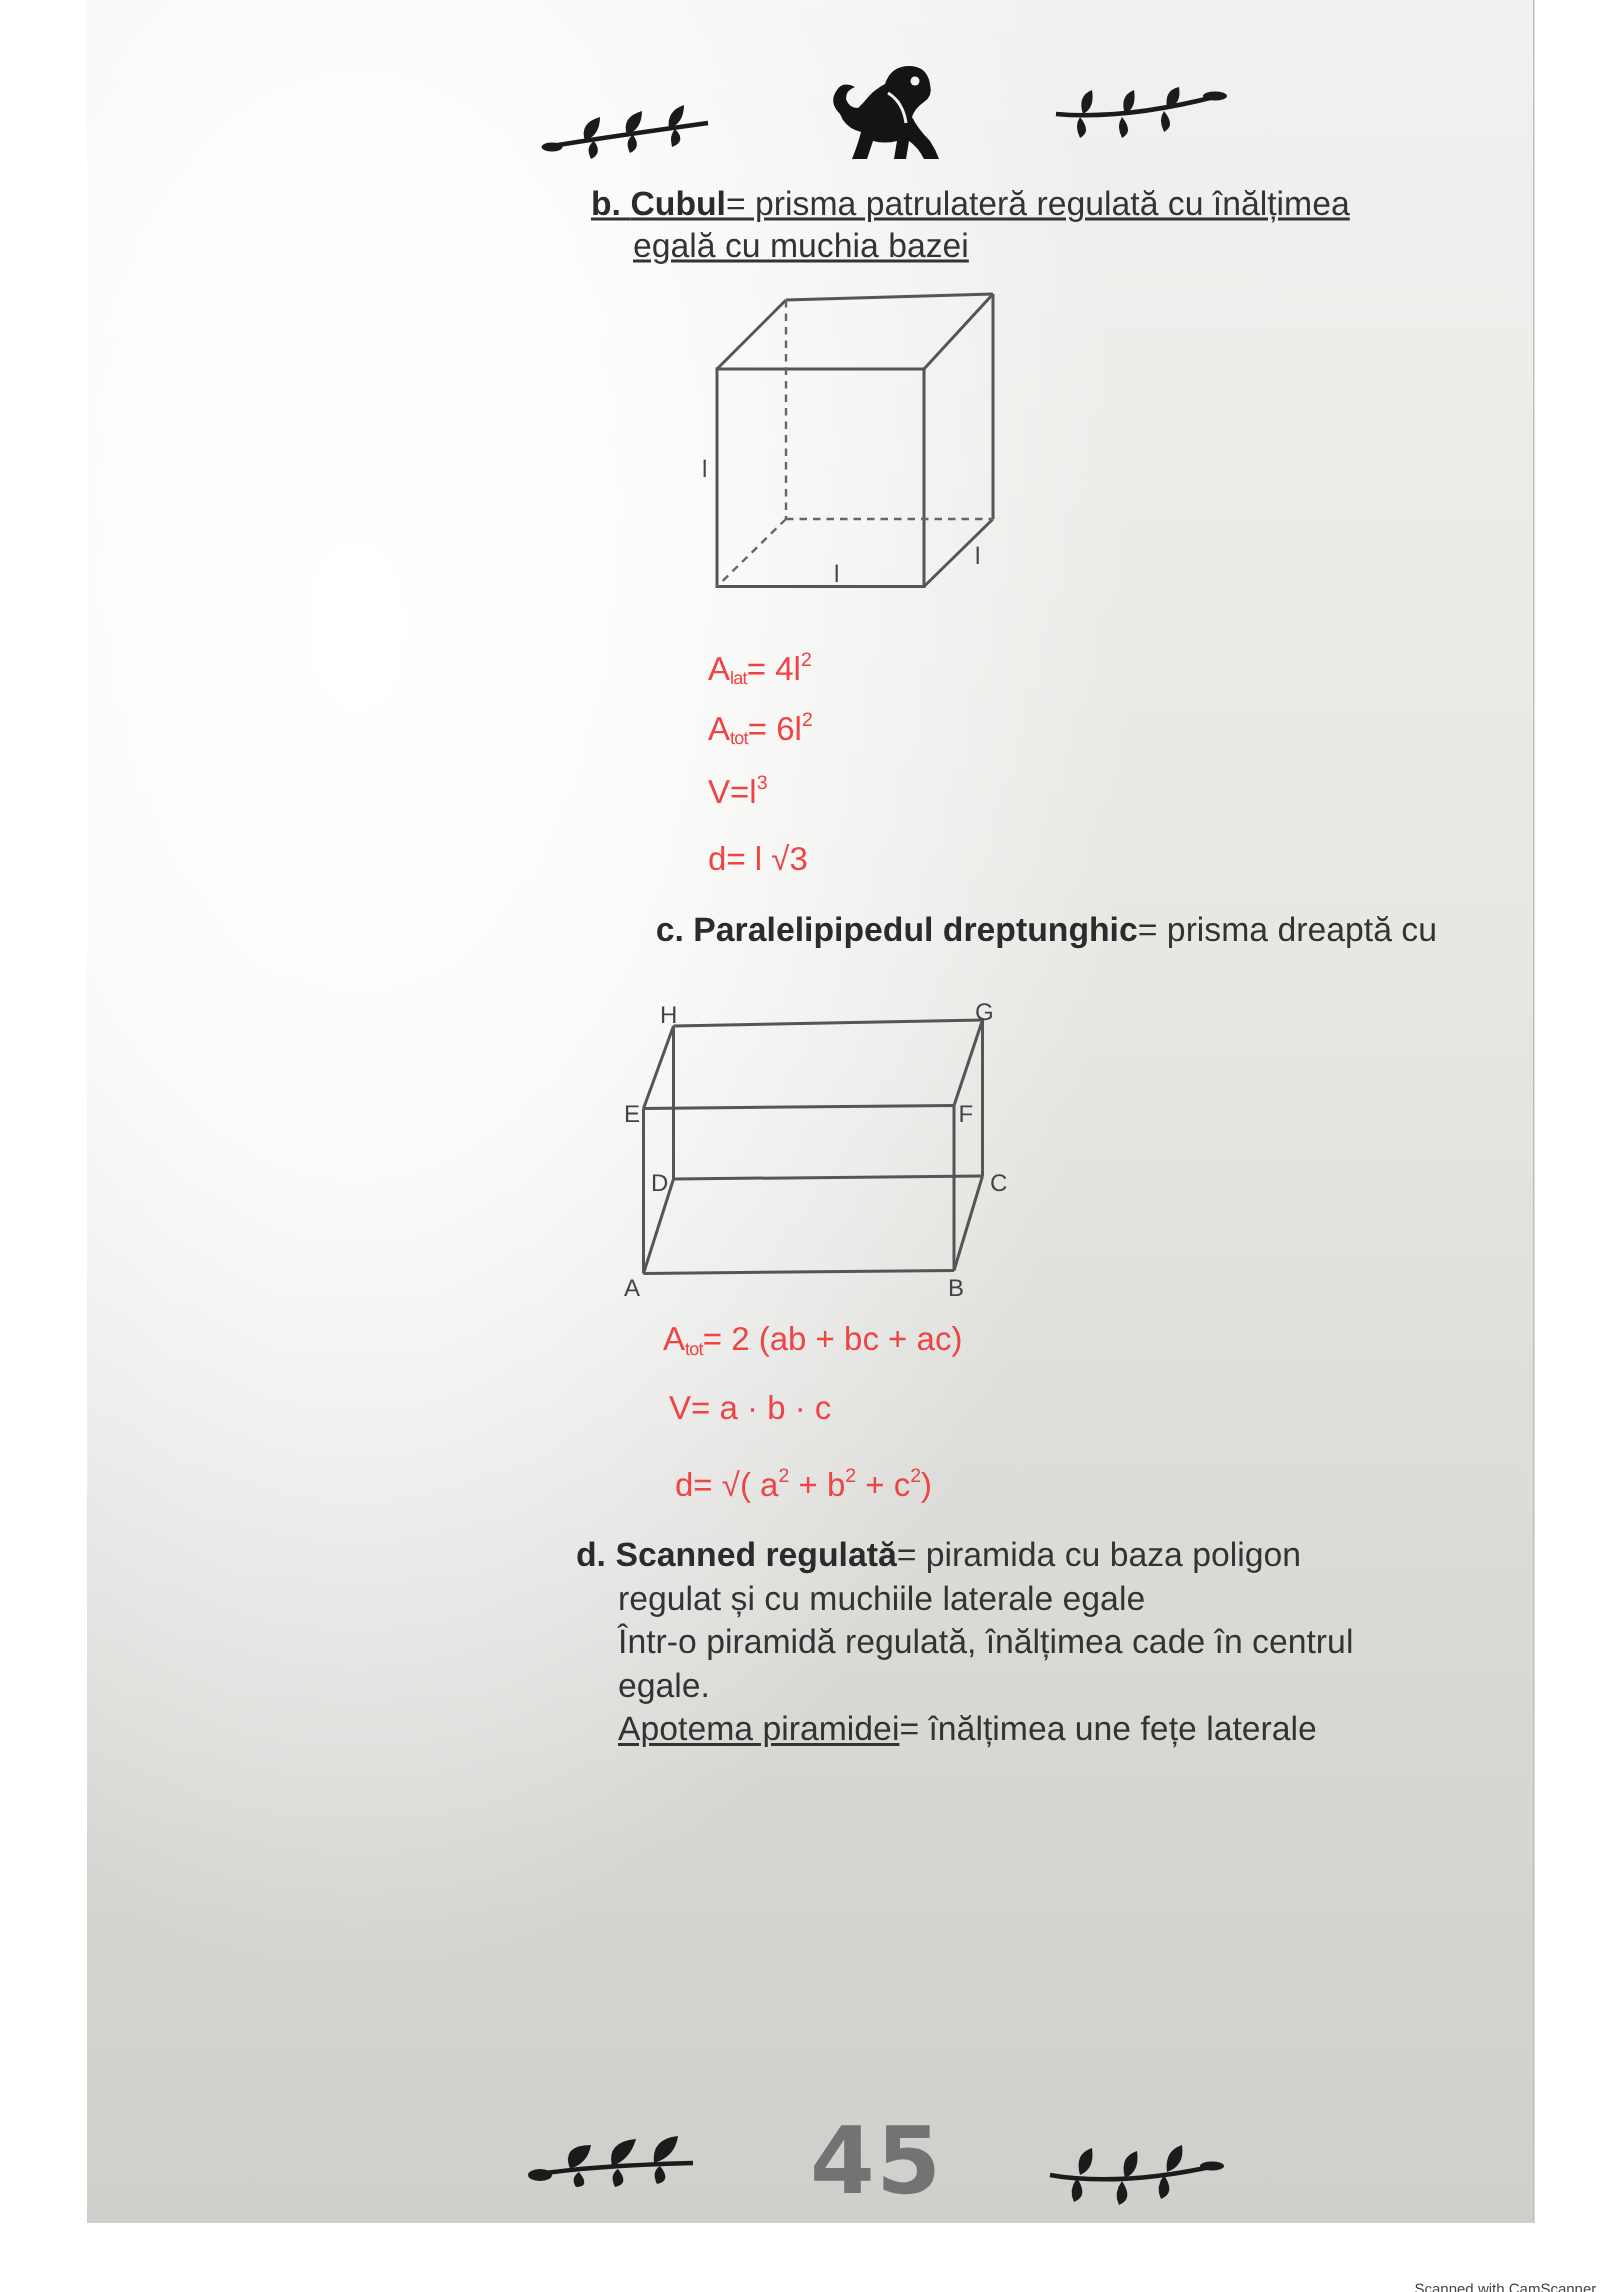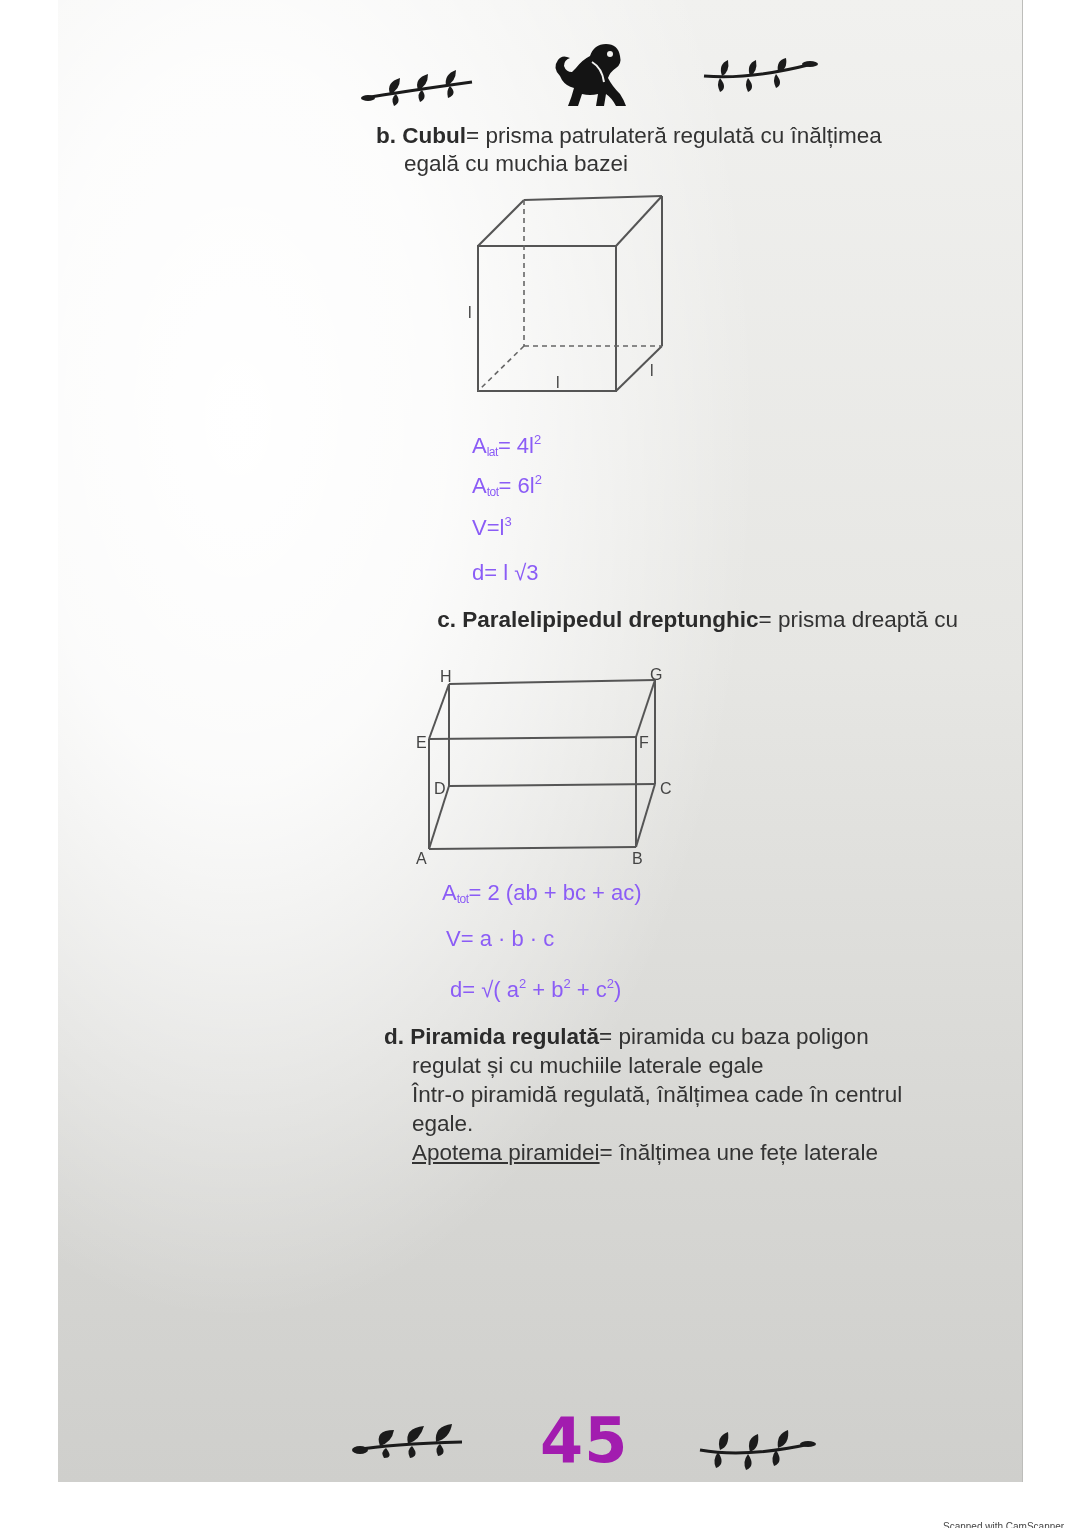--- a/index.html
+++ b/index.html
@@ -16,30 +16,30 @@
         linear-gradient(180deg, #f1f1ef 0%, #e6e6e3 45%, #d6d6d3 80%, #cfcfcc 100%);
       border-right: 1px solid #bdbdba;
     }
     .ornament { position: absolute; }
     .ornament svg { display: block; }
     .lion { position: absolute; left: 546px; top: 38px; width: 84px; height: 72px; }
     .text-block { position: absolute; font-size: 22.5px; line-height: 28px; color: #333; }
     .text-block .lbl { font-weight: bold; color: #2b2b2b; }
     .text-block b { font-weight: bold; color: #2b2b2b; }
     .indent { padding-left: 28px; }
-    .formula { position: absolute; font-size: 22px; color: #8b5cf6; white-space: nowrap; }
+    .formula { position: absolute; font-size: 22px; color: #ef4444; white-space: nowrap; }
     .formula sub { font-size: 12px; vertical-align: -3px; letter-spacing: -0.5px; }
     .formula sup { font-size: 13px; vertical-align: 9px; }
     .figure { position: absolute; }
     .figure svg { display: block; }
     .fig-label { font-family: "Liberation Sans", sans-serif; font-size: 16px; fill: #444; }
     .underline { text-decoration: underline; }
     .page-number {
       position: absolute; left: 540px; top: 1404px;
-      font-size: 62px; font-weight: bold; color: #a21caf; letter-spacing: 1px;
+      font-size: 62px; font-weight: bold; color: #737373; letter-spacing: 1px;
       font-family: "DejaVu Sans", sans-serif;
     }
     .watermark {
       position: absolute; left: 943px; top: 1497px;
       font-size: 10px; color: #444;
       font-family: "Liberation Sans", sans-serif;
       margin-top: 24px;
     }
   </style>
 </head>
@@ -74,21 +74,21 @@
     <ellipse cx="110" cy="8" rx="8" ry="3" fill="#1b1b1b"></ellipse>
     <path d="M22 20 Q18 8 28 4 Q30 16 22 20Z" fill="#1b1b1b"></path>
     <path d="M20 22 Q28 32 20 36 Q16 28 20 22Z" fill="#1b1b1b"></path>
     <path d="M50 20 Q46 8 56 4 Q58 16 50 20Z" fill="#1b1b1b"></path>
     <path d="M48 22 Q56 32 48 36 Q44 28 48 22Z" fill="#1b1b1b"></path>
     <path d="M78 16 Q76 4 86 2 Q88 14 78 16Z" fill="#1b1b1b"></path>
     <path d="M76 18 Q84 28 76 32 Q72 24 76 18Z" fill="#1b1b1b"></path>
   </svg>
 </div>
 
-<div class="text-block" style="left:376px; top:122px; width:560px;">
+<div class="text-block" style="left:394px; top:122px; width:560px;text-decoration:underline;">
   <div>
     <span class="lbl">b.</span>
     <b>Cubul</b><span>= prisma patrulateră regulată cu înălțimea</span>
   </div>
   <div class="indent">egală cu muchia bazei</div>
 </div>
 
 <div class="figure" style="left:462px; top:190px;">
   <svg width="220" height="220" viewBox="0 0 220 220">
     <g stroke="#555" stroke-width="2" fill="none">
@@ -163,21 +163,21 @@
 <div class="formula" style="left:446px; top:926px;">
   <span>V= a · b · c</span>
 </div>
 <div class="formula" style="left:450px; top:976px;">
   <span>d= √( a</span><sup>2</sup><span> + b</span><sup>2</sup><span> + c</span><sup>2</sup><span>)</span>
 </div>
 
 <div class="text-block" style="left:384px; top:1022px; width:580px; line-height:29px;">
   <div>
     <span class="lbl">d.</span>
-    <b>Piramida regulată</b><span>= piramida cu baza poligon</span>
+    <b>Scanned regulată</b><span>= piramida cu baza poligon</span>
   </div>
   <div class="indent">regulat și cu muchiile laterale egale</div>
   <div class="indent">Într-o piramidă regulată, înălțimea cade în centrul</div>
   <div class="indent">egale.</div>
   <div class="indent">
     <span class="underline">Apotema piramidei</span><span>= înălțimea une fețe laterale</span>
   </div>
 </div>
 
 <div class="ornament" style="left:350px; top:1418px;">

